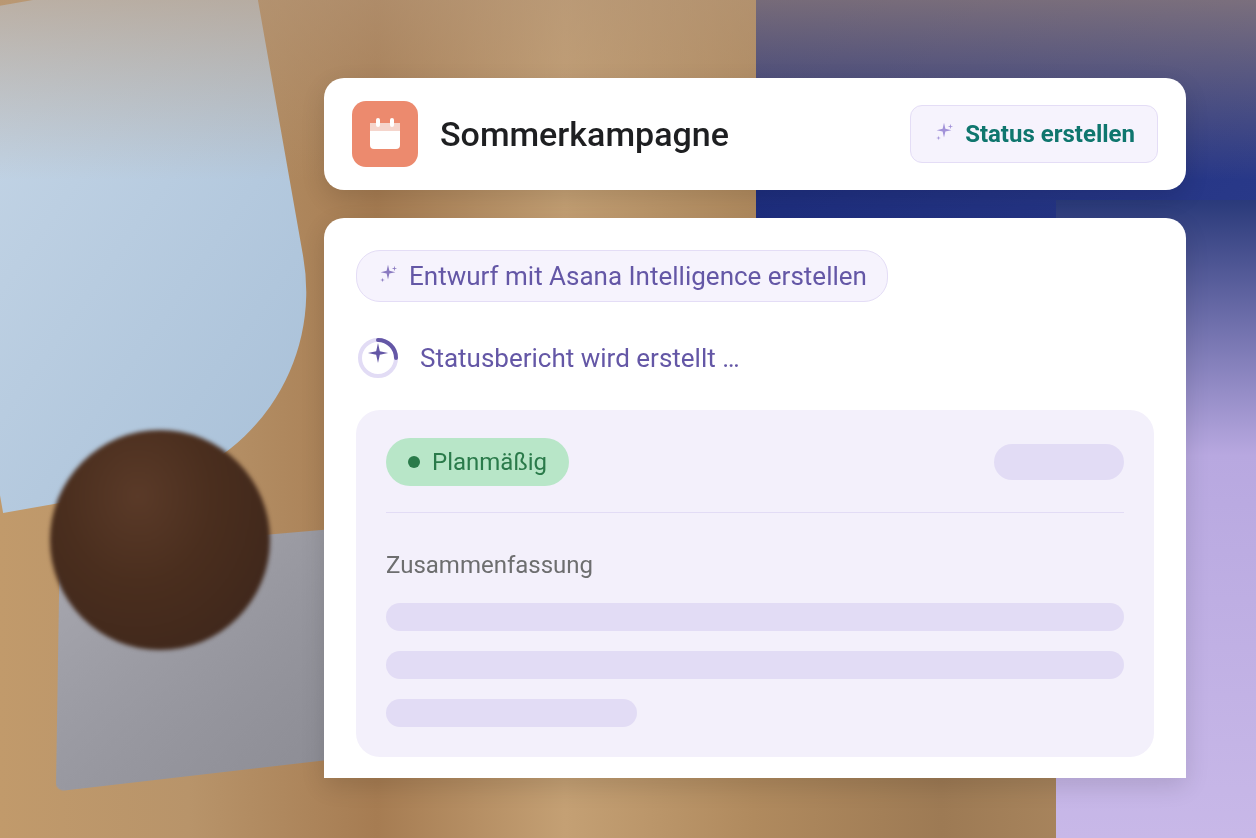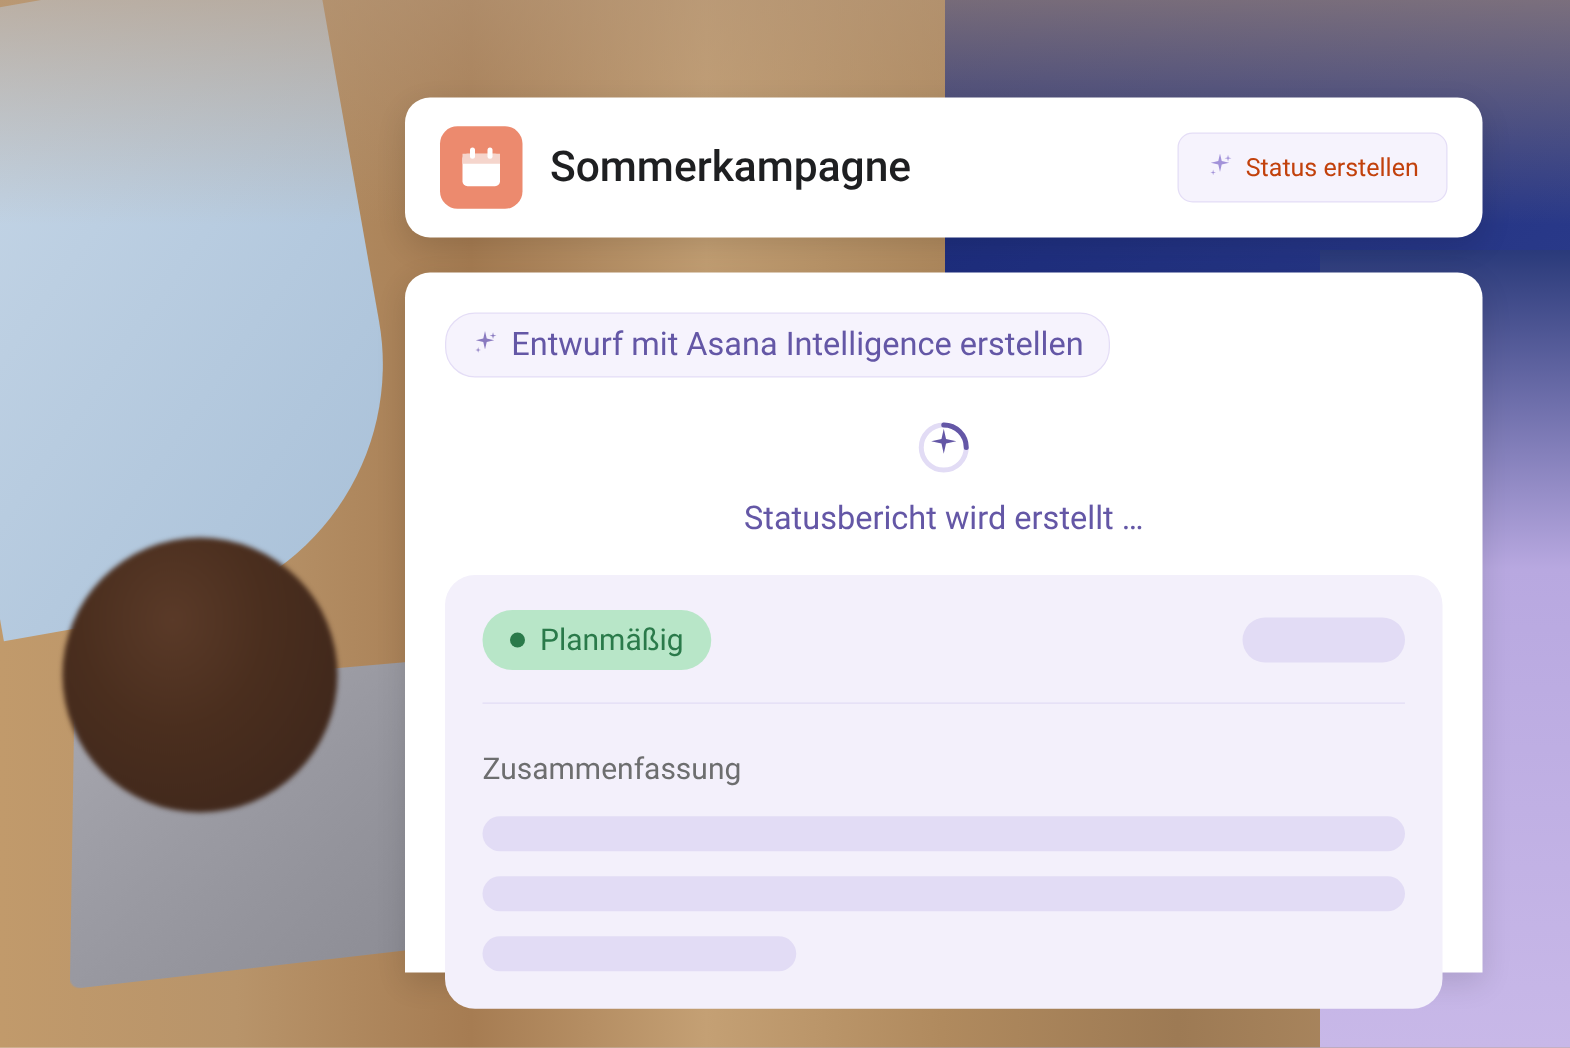--- a/index.html
+++ b/index.html
@@ -119,23 +119,23 @@
       display: flex;
       align-items: center;
       gap: 10px;
       padding: 14px 22px;
       background: #f6f3fd;
       border: 1px solid #e4ddf6;
       border-radius: 12px;
       cursor: pointer;
     }
     .status-button-label {
-      font-size: 20px;
-      color: #c2410c;
-      font-weight: 400;
+      font-size: 24px;
+      color: #0f766e;
+      font-weight: 700;
     }
 
     .main-card {
       position: absolute;
       top: 218px;
       left: 324px;
       width: 862px;
       height: 560px;
       background: #ffffff;
       border-radius: 20px 20px 0 0;
@@ -154,21 +154,20 @@
     .draft-chip-label {
       font-size: 26px;
       color: #6457a6;
       font-weight: 400;
     }
     .generating-row {
       display: flex;
       align-items: center;
       gap: 20px;
       margin-top: 34px;
-      flex-direction: column;
     }
     .spinner-wrap {
       width: 44px;
       height: 44px;
       position: relative;
     }
     .spinner-arc {
       position: absolute;
       inset: 0;
     }

